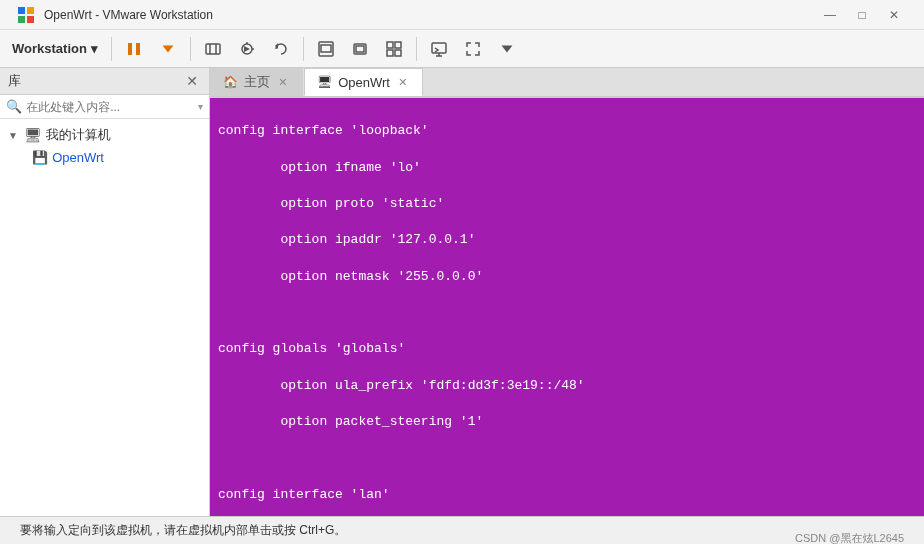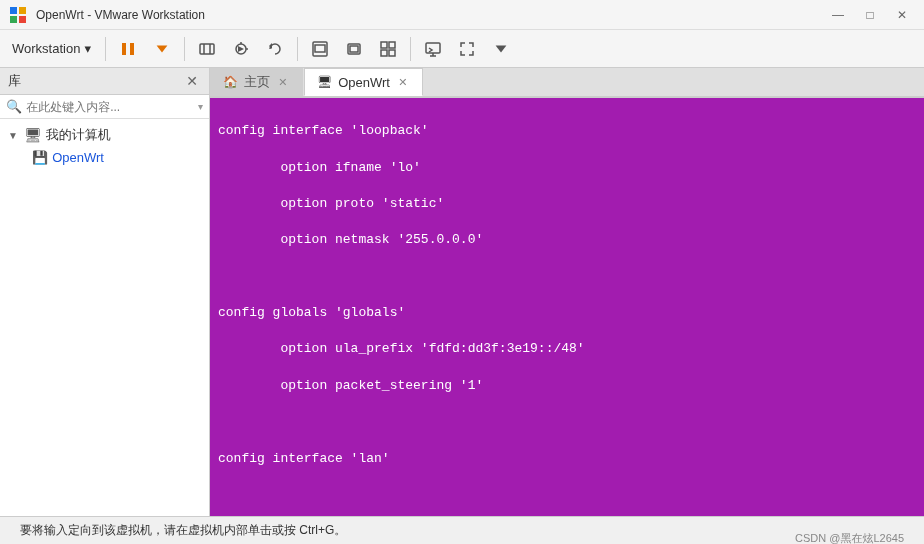--- a/index.html
+++ b/index.html
@@ -3,21 +3,21 @@
   <meta charset="utf-8">
   <style>
     * { margin: 0; padding: 0; box-sizing: border-box; }
     body { width: 924px; height: 544px; overflow: hidden; font-family: 'Segoe UI', Arial, sans-serif; background: #f0f0f0; }
 
     
     .titlebar {
       display: flex; align-items: center;
       background: #f5f5f5;
       height: 30px;
-      padding: 0 8px;
+      padding: 0 16px;
       border-bottom: 1px solid #ddd;
       user-select: none;
     }
     .titlebar-logo {
       width: 20px; height: 20px; margin-right: 8px;
     }
     .titlebar-title {
       font-size: 12px; color: #333; flex: 1;
     }
     .titlebar-controls {
@@ -36,21 +36,21 @@
       padding: 0 4px;
       border-bottom: 1px solid #ccc;
       gap: 2px;
     }
     .toolbar-divider {
       width: 1px; height: 24px; background: #ccc; margin: 0 4px;
     }
     .workstation-btn {
       display: flex; align-items: center; gap: 4px;
       padding: 4px 8px;
-      font-size: 13px; font-weight: 400;
+      font-size: 13px; font-weight: 700;
       cursor: pointer; border-radius: 3px;
       color: #333;
     }
     .tb-btn {
       width: 32px; height: 30px;
       display: flex; align-items: center; justify-content: center;
       cursor: pointer; border-radius: 3px; color: #555;
       font-size: 16px;
     }
     .tb-btn.orange { color: #e07000; }
@@ -326,20 +326,21 @@
         <span class="tab-icon">🖥</span>
         <span>OpenWrt</span>
         <span class="tab-close">✕</span>
       </div>
     </div>
 
     <div class="terminal">
 <span class="terminal-line">config interface 'loopback'</span>
 <span class="terminal-line">        option ifname 'lo'</span>
 <span class="terminal-line">        option proto 'static'</span>
+<span class="terminal-line">        option ipaddr '127.0.0.1'</span>
 <span class="terminal-line">        option netmask '255.0.0.0'</span>
 <span class="terminal-line">&nbsp;</span>
 <span class="terminal-line">config globals 'globals'</span>
 <span class="terminal-line">        option ula_prefix 'fdfd:dd3f:3e19::/48'</span>
 <span class="terminal-line">        option packet_steering '1'</span>
 <span class="terminal-line">&nbsp;</span>
 <span class="terminal-line">config interface 'lan'</span>
 
 
 

